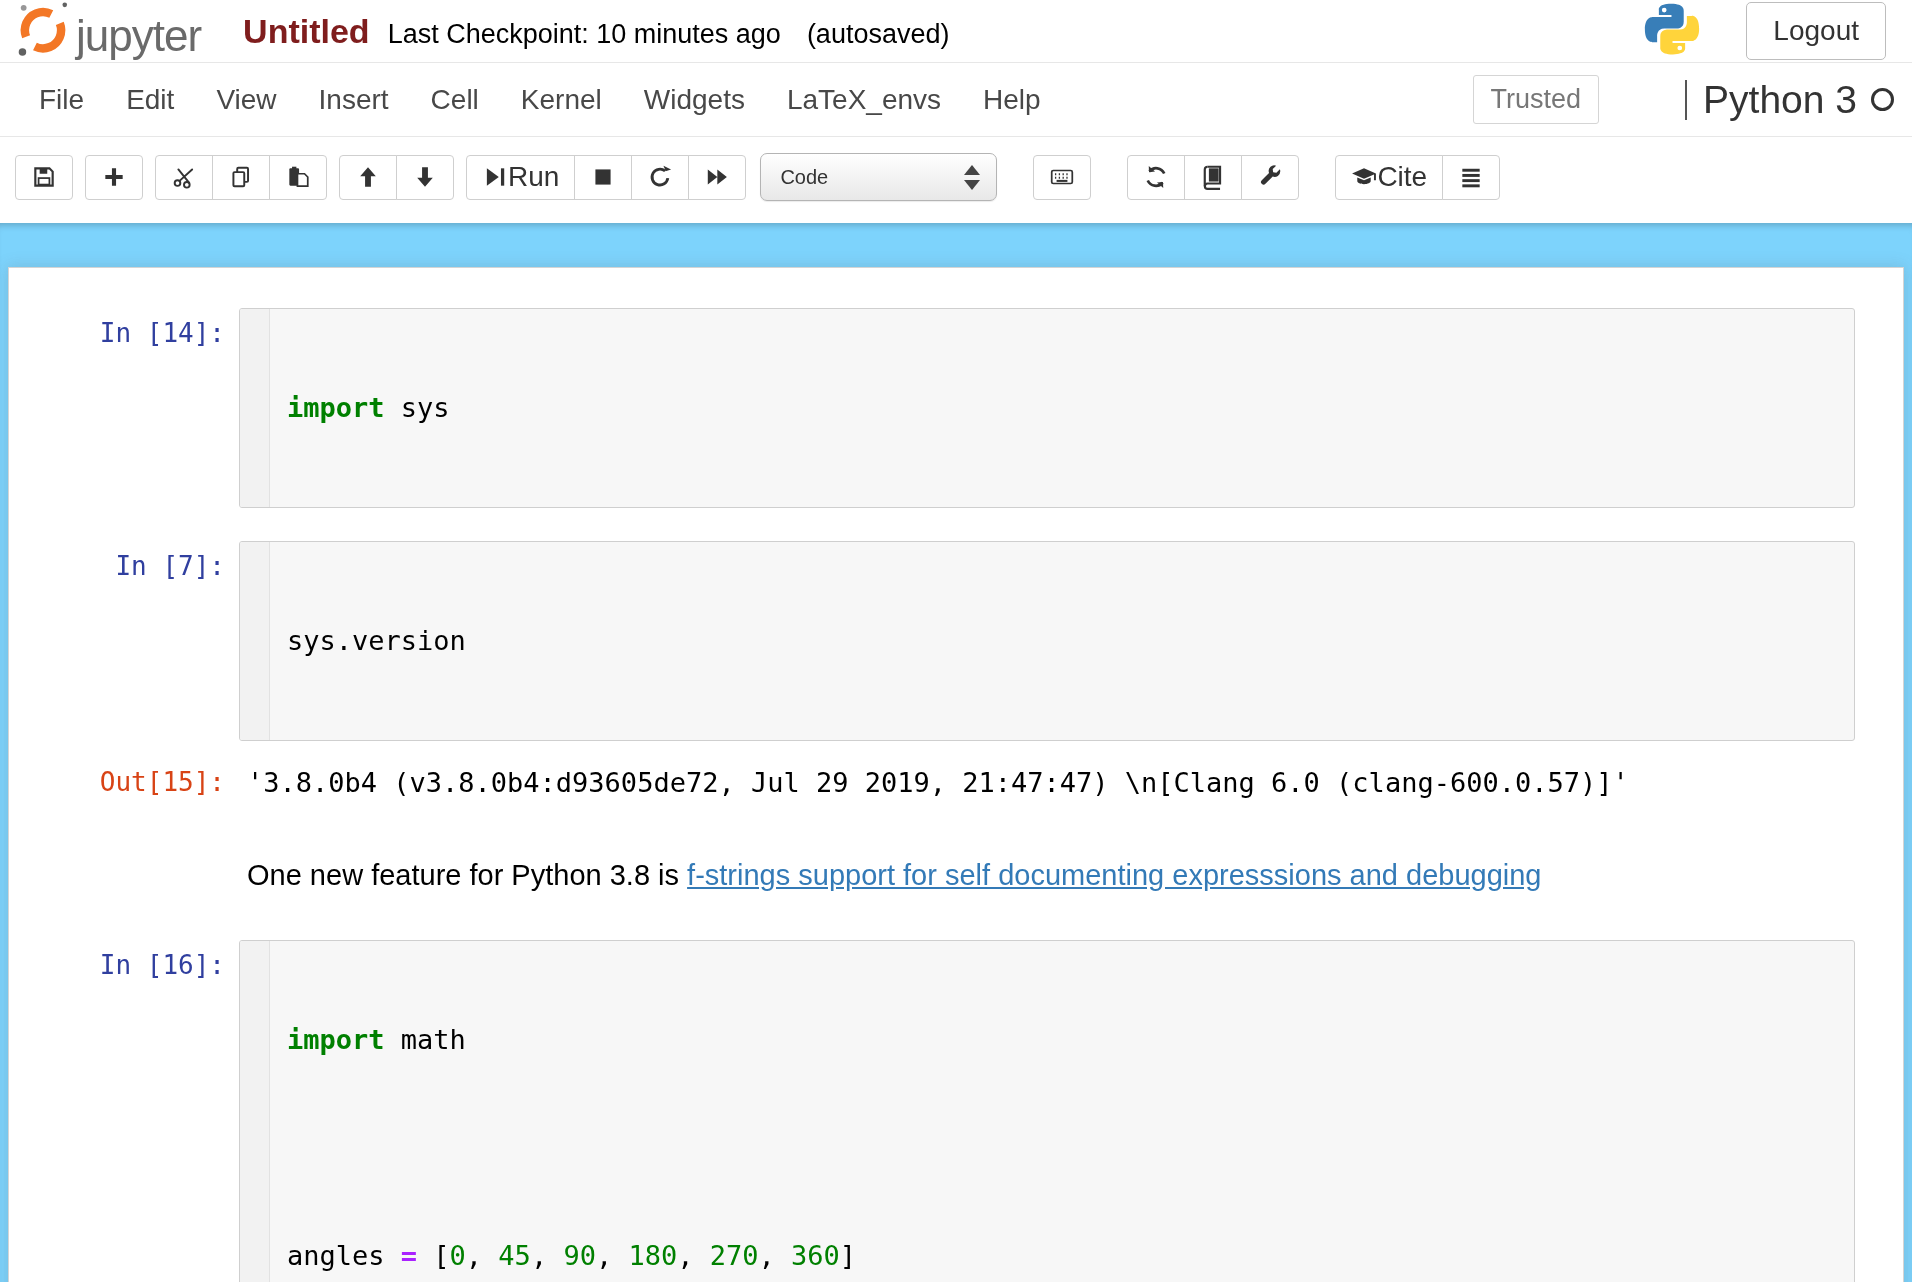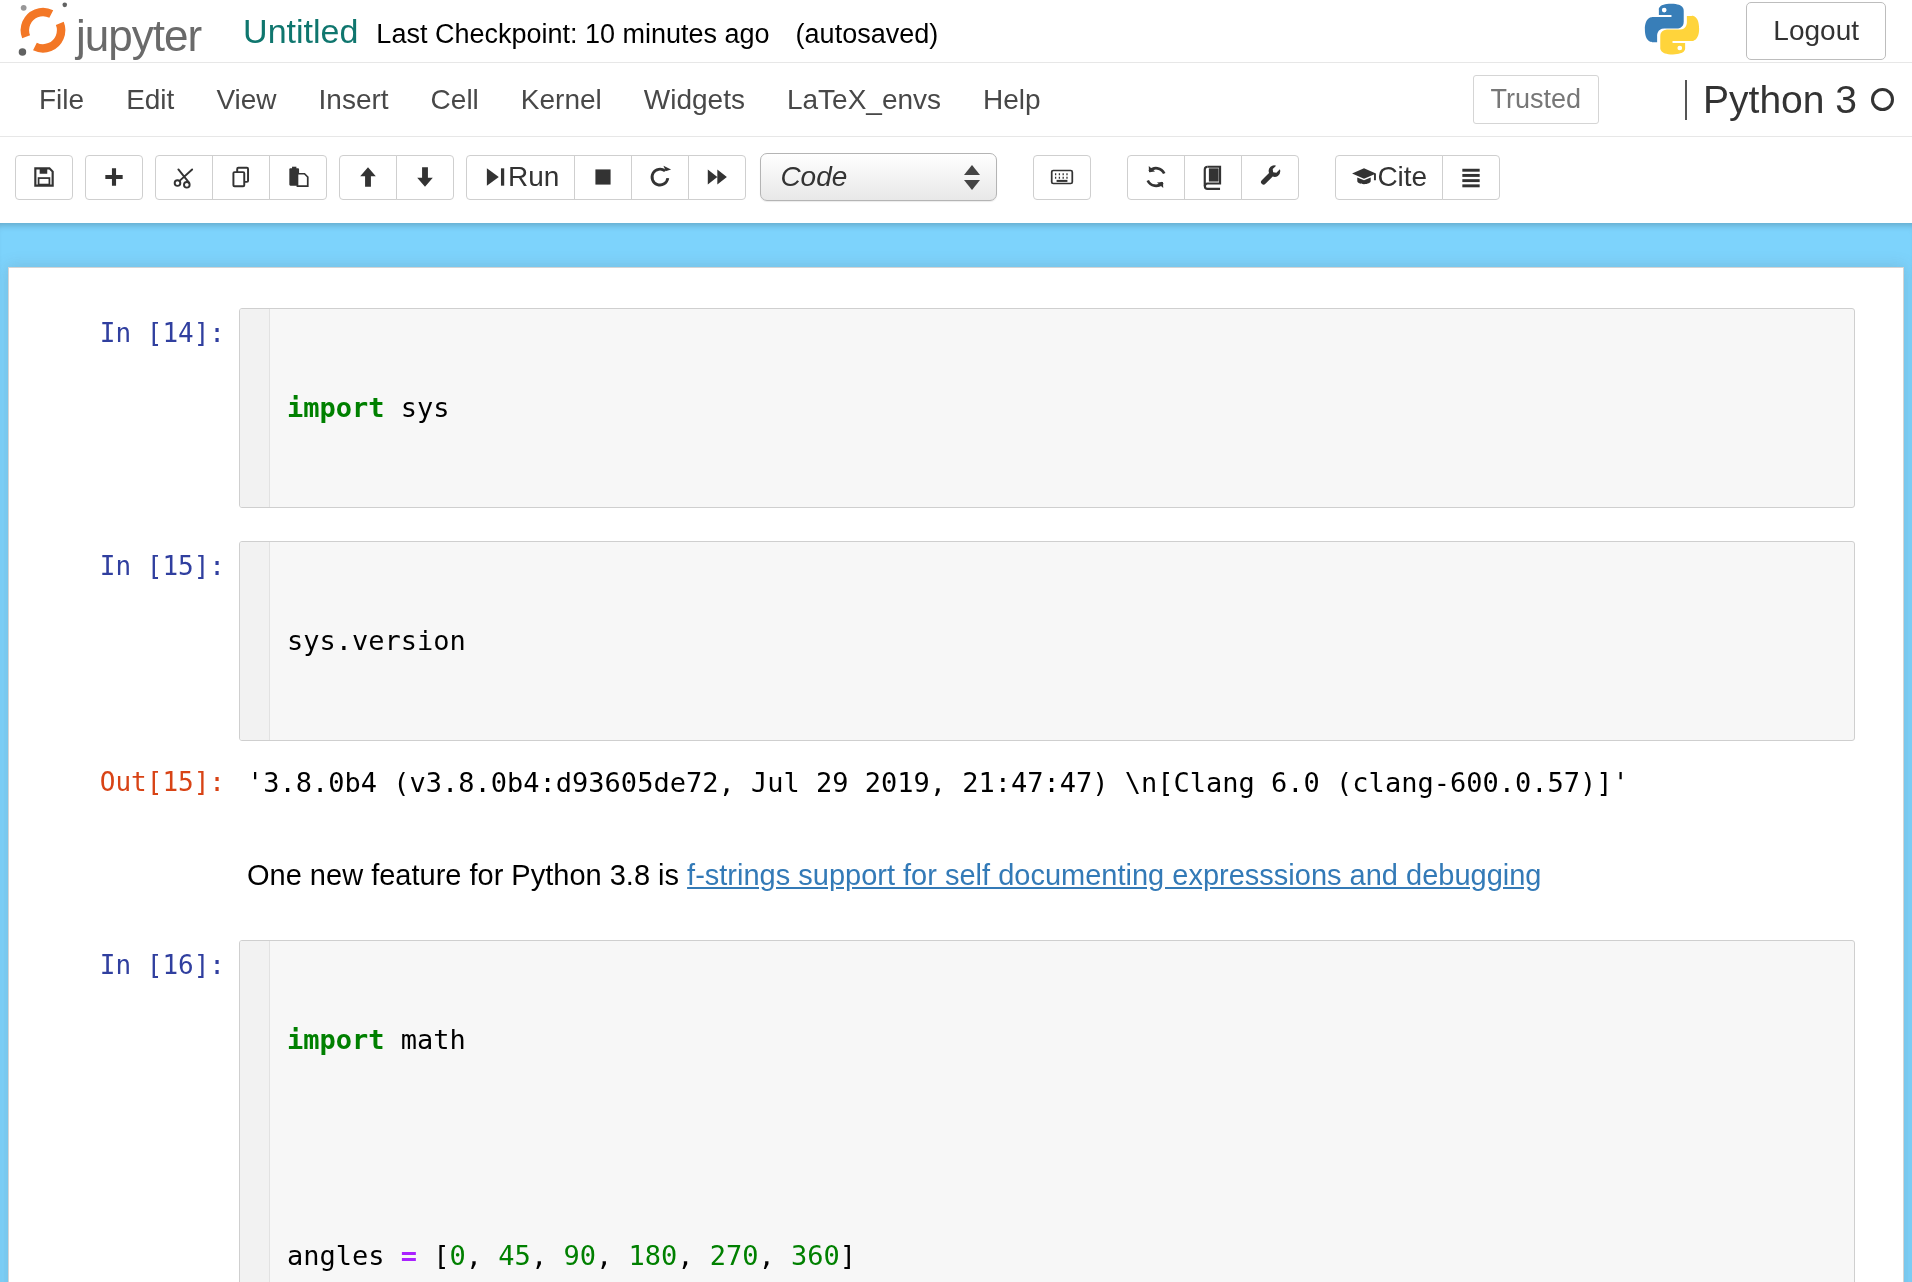--- a/index.html
+++ b/index.html
@@ -6,21 +6,21 @@
   html,body { background:#fff; }
   .app{ width:1912px; height:1282px; position:relative; overflow:hidden;
         font-family:"Liberation Sans", sans-serif; color:#000; background:#fff;}
 
   
   .header{ height:62px; display:flex; align-items:center; padding:0 26px 0 16px; background:#fff;}
   .logo{ display:flex; align-items:flex-end; gap:6px; cursor:pointer;}
   .logo svg{ width:54px; height:58px; }
   .logo-word{ font-size:44px; color:#6a6a6a; letter-spacing:-1px; line-height:52px; font-weight:400;}
   .title-block{ display:flex; align-items:baseline; margin-left:42px; gap:18px;}
-  .nb-title{ font-size:34px; font-weight:400; color:#0f766e;}
+  .nb-title{ font-size:34px; font-weight:700; color:#7f1d1d;}
   .checkpoint{ font-size:27px; color:#000;}
   .autosaved{ font-size:27px; color:#000; margin-left:8px;}
   .header-right{ margin-left:auto; display:flex; align-items:center; gap:46px;}
   .pylogo{ width:56px; height:56px; }
   .logout-btn{ font-size:28px; color:#333; background:#fff; border:1px solid #bdbdbd;
     border-radius:5px; padding:12px 26px; cursor:pointer; font-family:inherit;}
 
   
   .menubar{ height:75px; border-top:1px solid #e7e7e7; border-bottom:1px solid #e7e7e7;
     display:flex; align-items:center; padding:0 18px; background:#fff;}
@@ -40,21 +40,21 @@
   .btn-group .tbtn{ border-radius:0; }
   .btn-group .tbtn:first-child{ border-radius:4px 0 0 4px;}
   .btn-group .tbtn:last-child{ border-radius:0 4px 4px 0;}
   .btn-group .tbtn:only-child{ border-radius:4px;}
   .btn-group .tbtn + .tbtn{ margin-left:-1px;}
   .tbtn svg{ width:26px; height:26px; display:block;}
   .tbtn .btn-text{ font-size:28px; color:#333; }
   .cell-type-select{ height:48px; width:237px; margin-left:2px; border:1px solid #b4b4b4; border-radius:7px;
     background:linear-gradient(#ffffff,#e8e8e8); display:flex; align-items:center;
     padding:0 16px 0 19px; cursor:pointer; box-shadow:0 1px 1px rgba(0,0,0,.08);}
-  .cell-type-select .sel-label{ font-size:28px; color:#333; flex:1;font-style:italic;}
+  .cell-type-select .sel-label{ font-size:20px; color:#333; flex:1;}
   .sel-arrows{ display:flex; flex-direction:column; gap:5px; align-items:center;}
   .sel-arrows .up{ width:0; height:0; border-left:8px solid transparent; border-right:8px solid transparent; border-bottom:10px solid #444;}
   .sel-arrows .down{ width:0; height:0; border-left:8px solid transparent; border-right:8px solid transparent; border-top:10px solid #444;}
   .gap-lg{ width:12px;}
 
   
   .site{ height:1072px; background:#7dd3fc; padding:44px 8px 8px 8px;
     box-shadow:inset 0 7px 7px -5px rgba(0,0,0,.22);}
   .notebook{ background:#fff; border:1px solid #d4d4d4; min-height:1012px;
     box-shadow:0 0 14px 1px rgba(87,87,87,.18); padding:40px 0 12px 0;}
@@ -313,21 +313,21 @@
         <div class="prompt in">In [14]:</div>
         <div class="input-box">
           <div class="gutter"></div>
           <div class="cm">
             <div class="cm-line"><span class="tk kw">import</span><span class="tk pl"> sys</span></div>
           </div>
         </div>
       </div>
 
       <div class="cell">
-        <div class="prompt in">In [15]:</div>
+        <div class="prompt in">In [7]:</div>
         <div class="input-box">
           <div class="gutter"></div>
           <div class="cm">
             <div class="cm-line"><span class="tk pl">sys.version</span></div>
           </div>
         </div>
       </div>
 
       <div class="cell mt-24">
         <div class="prompt out">Out[15]:</div>

